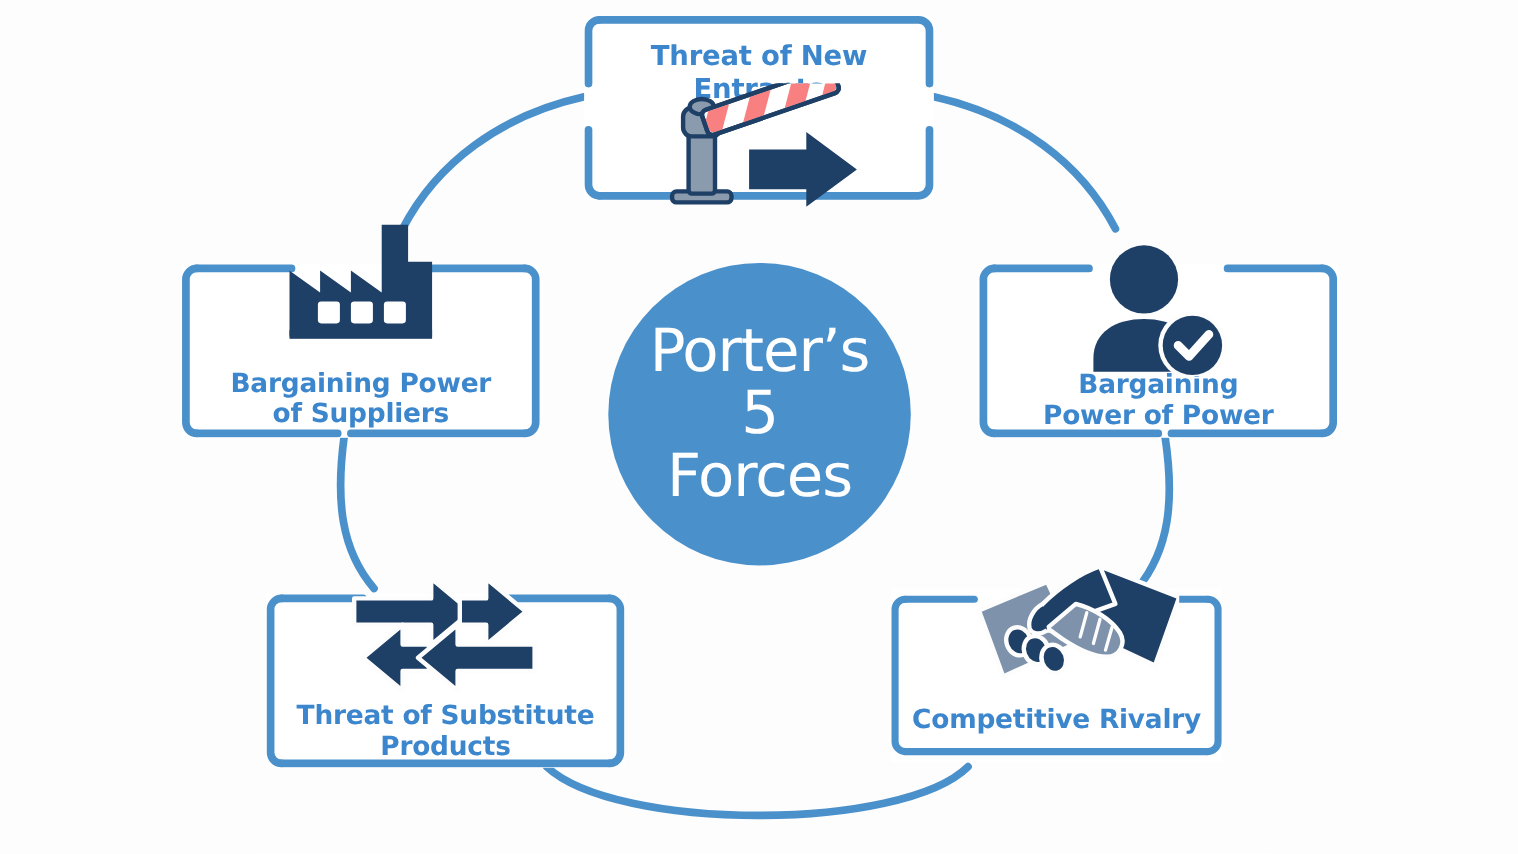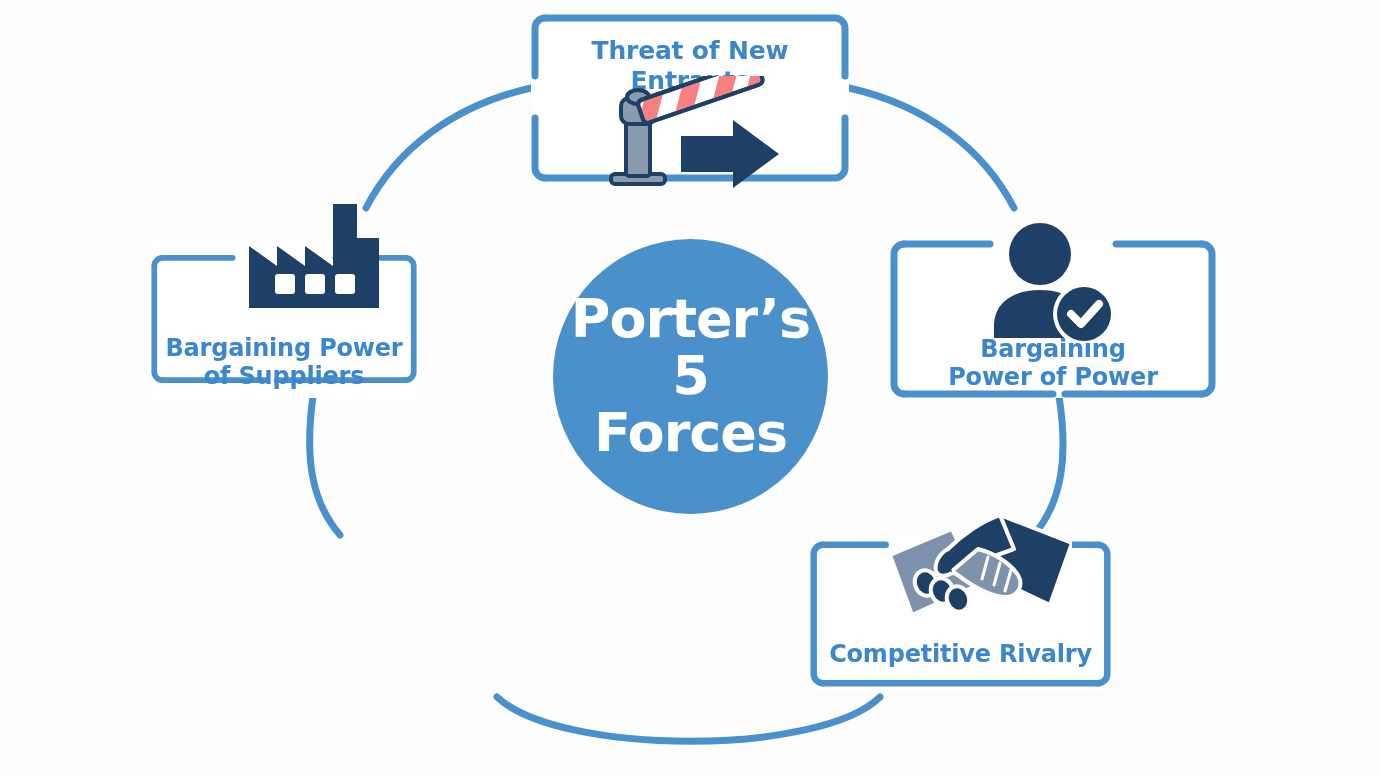--- a/index.html
+++ b/index.html
@@ -59,21 +59,21 @@
     height: 275px;
     border-radius: 50%;
     background: #4a90cb;
     z-index: 4;
     display: flex;
     align-items: center;
     justify-content: center;
   }
   #center-text {
     color: #ffffff;
-    font-weight: bold;
+    font-weight: normal;
     font-size: 54px;
     line-height: 1.05;
     text-align: center;
     white-space: pre-line;
     letter-spacing: -1px;
   }
 </style>
 </head>
 <body>
 
@@ -131,21 +131,21 @@
       <defs>
         <clipPath id="boomclip">
           <rect x="50" y="24" width="122" height="20" rx="4"></rect>
         </clipPath>
       </defs>
 
       <polygon points="88,60 140,60 140,44 186,78 140,112 140,96 88,96" fill="#1e3f66"></polygon>
     </svg>
   </div>
 
-  <div class="force-box" style="left:151px; top:240px; width:266px; height:158px;">
+  <div class="force-box" style="left:165px; top:240px; width:326px; height:158px;">
     <svg class="box-frame" viewBox="0 0 326 158" xmlns="http://www.w3.org/2000/svg">
 
       <path d="M 14 4 L 100 4" fill="none" stroke="#4a90cb" stroke-width="7" stroke-linecap="round"></path>
       <path d="M 226 4 L 312 4" fill="none" stroke="#4a90cb" stroke-width="7" stroke-linecap="round"></path>
 
       <path d="M 14 4 A 10 10 0 0 0 4 14 L 4 144 A 10 10 0 0 0 14 154" fill="none" stroke="#4a90cb" stroke-width="7" stroke-linecap="round"></path>
 
       <path d="M 312 4 A 10 10 0 0 1 322 14 L 322 144 A 10 10 0 0 1 312 154" fill="none" stroke="#4a90cb" stroke-width="7" stroke-linecap="round"></path>
 
       <path d="M 14 154 L 142 154" fill="none" stroke="#4a90cb" stroke-width="7" stroke-linecap="round"></path>
@@ -179,20 +179,44 @@
       <path d="M 6 116 L 6 104 C 6 80, 26 68, 52 68 C 78 68, 98 80, 98 104
                L 98 116 Z" fill="#1e3f66"></path>
       <circle cx="96" cy="92" r="31" fill="#fdfdfd"></circle>
       <circle cx="96" cy="92" r="27" fill="#1e3f66"></circle>
       <path d="M 83 92 L 93 102 L 111 82" fill="none" stroke="#ffffff" stroke-width="8" stroke-linecap="round" stroke-linejoin="round"></path>
     </svg>
     <div class="box-label" style="top:95px; font-size:24px;">Bargaining
 Power of Power</div>
   </div>
 
+  <div class="force-box" style="left:242px; top:540px; width:326px; height:158px;">
+    <svg class="box-frame" viewBox="0 0 326 158" xmlns="http://www.w3.org/2000/svg">
+      <path d="M 14 4 L 88 4" fill="none" stroke="#4a90cb" stroke-width="7" stroke-linecap="round"></path>
+      <path d="M 214 4 L 312 4" fill="none" stroke="#4a90cb" stroke-width="7" stroke-linecap="round"></path>
+      <path d="M 14 4 A 10 10 0 0 0 4 14 L 4 144 A 10 10 0 0 0 14 154" fill="none" stroke="#4a90cb" stroke-width="7" stroke-linecap="round"></path>
+      <path d="M 312 4 A 10 10 0 0 1 322 14 L 322 144 A 10 10 0 0 1 312 154" fill="none" stroke="#4a90cb" stroke-width="7" stroke-linecap="round"></path>
+      <path d="M 14 154 L 312 154" fill="none" stroke="#4a90cb" stroke-width="7" stroke-linecap="round"></path>
+    </svg>
+
+    <svg class="box-icon" style="left:72px; top:-24px;" width="180" height="122" viewBox="0 0 180 122" xmlns="http://www.w3.org/2000/svg">
+      <g fill="#1e3f66" stroke="#fdfdfd" stroke-width="4" stroke-linejoin="round">
+
+        <polygon points="8,28 78,28 78,10 114,40 78,70 78,52 8,52"></polygon>
+
+        <polygon points="104,28 128,28 128,10 164,40 128,70 128,52 104,52"></polygon>
+
+        <polygon points="76,70 52,70 52,52 16,82 52,112 52,94 76,94"></polygon>
+
+        <polygon points="172,70 102,70 102,52 66,82 102,112 102,94 172,94"></polygon>
+      </g>
+    </svg>
+    <div class="box-label" style="top:96px; font-size:24px;">Threat of Substitute
+Products</div>
+  </div>
 
   <div class="force-box" style="left:810px; top:535px; width:301px; height:158px;">
     <svg class="box-frame" viewBox="0 0 326 158" xmlns="http://www.w3.org/2000/svg">
       <path d="M 14 4 L 82 4" fill="none" stroke="#4a90cb" stroke-width="7" stroke-linecap="round"></path>
       <path d="M 236 4 L 312 4" fill="none" stroke="#4a90cb" stroke-width="7" stroke-linecap="round"></path>
       <path d="M 14 4 A 10 10 0 0 0 4 14 L 4 144 A 10 10 0 0 0 14 154" fill="none" stroke="#4a90cb" stroke-width="7" stroke-linecap="round"></path>
       <path d="M 312 4 A 10 10 0 0 1 322 14 L 322 144 A 10 10 0 0 1 312 154" fill="none" stroke="#4a90cb" stroke-width="7" stroke-linecap="round"></path>
       <path d="M 14 154 L 312 154" fill="none" stroke="#4a90cb" stroke-width="7" stroke-linecap="round"></path>
     </svg>
 

